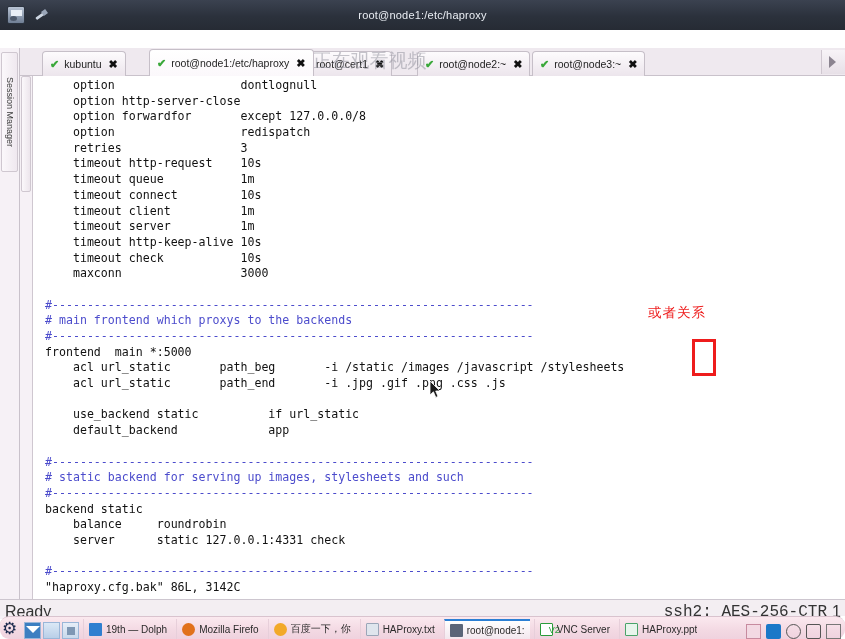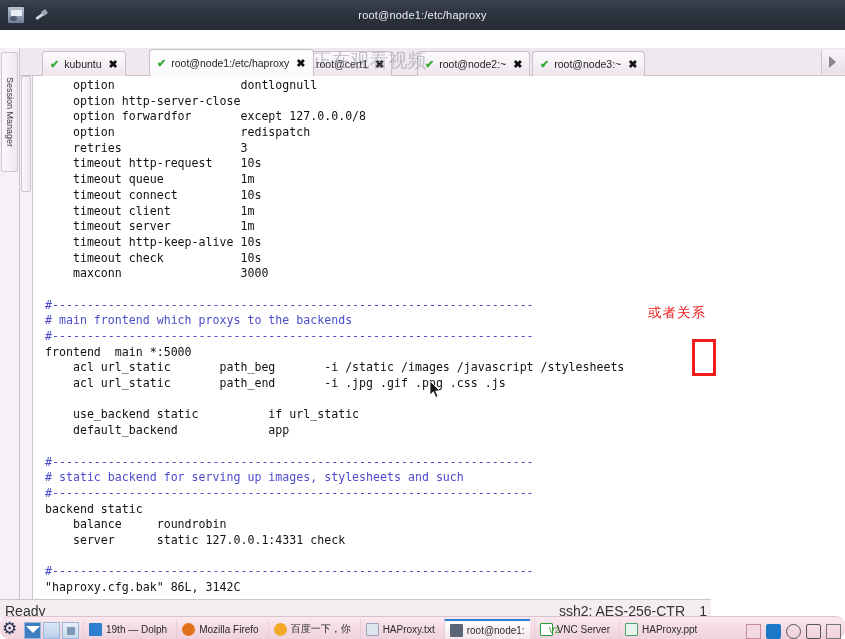--- a/index.html
+++ b/index.html
@@ -162,26 +162,26 @@
     pointer-events: none; letter-spacing: 0px;
   }
   .wm-bottom {
     position: absolute; left: 600px; top: 610px;
     font-size: 11px; color: rgba(150,140,150,0.45);
     white-space: nowrap; pointer-events: none;
   }
 
   
   .statusbar {
-    position: absolute; left: 0; top: 599px; width: 711px; height: 17px;
+    position: absolute; left: 0; top: 599px; width: 845px; height: 17px;
     background: #f3eef2; border-top: 1px solid #cdc6cf;
-    font-size: 14px; color: #333;
+    font-size: 16px; color: #333;
   }
   .statusbar .left { position: absolute; left: 5px; top: 3px; }
-  .statusbar .right { position: absolute; right: 26px; top: 3px; }
+  .statusbar .right { position: absolute; right: 18px; top: 3px; font-family: Liberation Mono, monospace; }
   .statusbar .far { position: absolute; right: 4px; top: 3px; }
 
   
   .taskbar {
     position: absolute; left: 0; top: 616px; width: 845px; height: 23px;
     background: linear-gradient(#fbe9ef,#f3d9e3 60%,#efd2de);
     border-top: 1px solid #d9c3ce;
     display: flex; align-items: flex-end; border-radius: 9px;
   }
   .tb-k {

